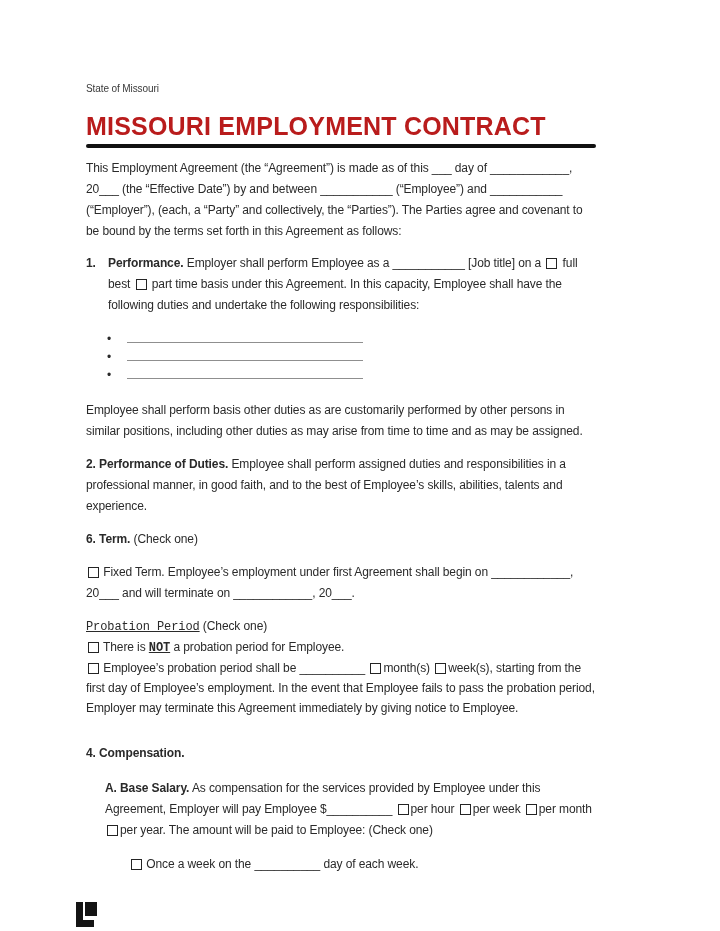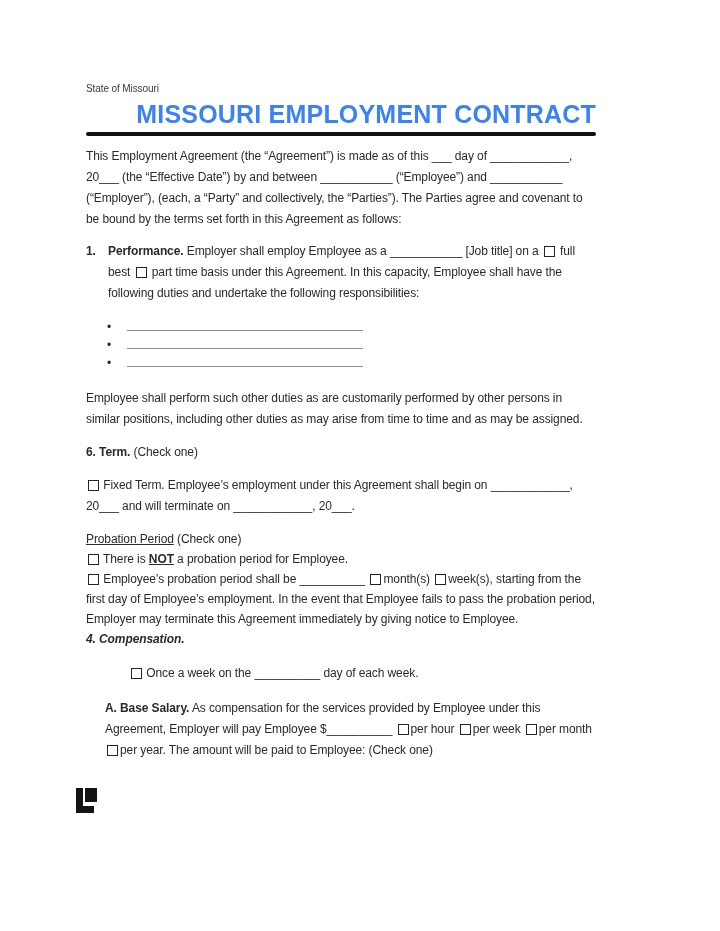--- a/index.html
+++ b/index.html
@@ -8,27 +8,27 @@
     width:680px; height:931px;
     padding:82px 84px 0 86px;
     font-family:"Liberation Sans", sans-serif;
     font-size:12px; line-height:21px;
     letter-spacing:-0.1px;
     color:#2a2a2a;
     background:#ffffff;
   }
   .state { font-size:10px; line-height:13px; color:#3a3a3a; }
   .title {
-    font-size:25px; line-height:30px; font-weight:bold; color:#3b82f6;
-    text-align:right; letter-spacing:0.2px; margin-top:4px;
+    font-size:25px; line-height:30px; font-weight:bold; color:#b91c1c;
+    text-align:left; letter-spacing:0.2px; margin-top:16px;
   }
   .rule { height:4px; background:#111; margin-top:3px; border-radius:2px; }
   .para { margin-top:12px; }
   .bold { font-weight:bold; }
-  .u { text-decoration:underline; }
+  .u { text-decoration:underline;font-family:Liberation Mono, monospace; }
   .cb {
     display:inline-block; width:11px; height:11px;
     border:1.5px solid #242424; background:#fff;
     vertical-align:-1.5px; margin:0 2px;
   }
   .cb.tight { margin:0 1px 0 2px; }
   
   .sec1 { display:flex; margin-top:11px; }
   .sec1 .num { width:22px; flex:0 0 22px; }
   .sec1 .body { flex:1; }
@@ -55,45 +55,49 @@
     <div class="title">MISSOURI EMPLOYMENT CONTRACT</div>
     <div class="rule"></div>
   </div>
 
   <p class="para" style="margin-top:10px;">This Employment Agreement (the “Agreement”) is made as of this ___ day of ____________, 20___ (the “Effective Date”) by and between ___________ (“Employee”) and ___________ (“Employer”), (each, a “Party” and collectively, the “Parties”). The Parties agree and covenant to be bound by the terms set forth in this Agreement as follows:</p>
 
   <div class="sec1">
     <span class="num bold">1.</span>
     <div class="body">
       <span class="bold">Performance.</span>
-      <span>Employer shall employ Employee as a ___________ [Job title] on a</span>
+      <span>Employer shall perform Employee as a ___________ [Job title] on a</span>
       <span class="cb"></span>
       <span>full best</span>
       <span class="cb"></span>
       <span>part time basis under this Agreement. In this capacity, Employee shall have the following duties and undertake the following responsibilities:</span>
     </div>
   </div>
 
   <div class="bullets">
     <div class="bullet-row"><span class="bullet">•</span><span class="blank-line"></span></div>
     <div class="bullet-row"><span class="bullet">•</span><span class="blank-line"></span></div>
     <div class="bullet-row"><span class="bullet">•</span><span class="blank-line"></span></div>
   </div>
 
-  <p class="para" style="margin-top:16px;">Employee shall perform such other duties as are customarily performed by other persons in similar positions, including other duties as may arise from time to time and as may be assigned.</p>
+  <p class="para" style="margin-top:16px;">Employee shall perform basis other duties as are customarily performed by other persons in similar positions, including other duties as may arise from time to time and as may be assigned.</p>
 
+  <p class="para">
+    <span class="bold">2. Performance of Duties.</span>
+    <span>Employee shall perform assigned duties and responsibilities in a professional manner, in good faith, and to the best of Employee’s skills, abilities, talents and experience.</span>
+  </p>
 
   <p class="para">
     <span class="bold">6. Term.</span>
     <span>(Check one)</span>
   </p>
 
   <p class="para">
     <span class="cb tight"></span>
-    <span>Fixed Term.  Employee’s employment under this Agreement shall begin on ____________, 20___ and will terminate on ____________, 20___.</span>
+    <span>Fixed Term.  Employee’s employment under first Agreement shall begin on ____________, 20___ and will terminate on ____________, 20___.</span>
   </p>
 
 
   <div class="probation">
     <div>
       <span class="u">Probation Period</span>
       <span>(Check one)</span>
     </div>
     <div>
       <span class="cb tight"></span>
@@ -102,35 +106,35 @@
       <span>a probation period for Employee.</span>
     </div>
     <div>
       <span class="cb tight"></span>
       <span>Employee’s probation period shall be __________</span>
       <span class="cb"></span><span>month(s)</span>
       <span class="cb"></span><span>week(s), starting from the first day of Employee’s employment. In the event that Employee fails to pass the probation period, Employer may terminate this Agreement immediately by giving notice to Employee.</span>
     </div>
   </div>
 
-  <p class="para bold" style="margin-top:0;font-style:italic;">4. Compensation.</p>
-
-  <p class="para indent-b" style="margin-top:13px;">
-    <span class="cb tight"></span>
-    <span>Once a week on the __________ day of each week.</span>
-  </p>
+  <p class="para bold" style="margin-top:25px;">4. Compensation.</p>
 
   <p class="para indent-a" style="margin-top:14px;">
     <span class="bold">A. Base Salary.</span>
     <span>As compensation for the services provided by Employee under this Agreement, Employer will pay Employee $__________</span>
     <span class="cb"></span><span>per hour</span>
     <span class="cb"></span><span>per week</span>
     <span class="cb"></span><span>per month</span>
     <span class="cb"></span><span>per year.</span>
     <span>The amount will be paid to Employee: (Check one)</span>
+  </p>
+
+  <p class="para indent-b" style="margin-top:13px;">
+    <span class="cb tight"></span>
+    <span>Once a week on the __________ day of each week.</span>
   </p>
 
   <div class="footer-logo">
     <svg width="26" height="28" viewBox="0 0 26 28">
       <rect x="2" y="1" width="7" height="25" fill="#141414"></rect>
       <rect x="2" y="19" width="18" height="7" fill="#141414"></rect>
       <rect x="11" y="1" width="12" height="14" fill="#141414"></rect>
     </svg>
   </div>
 

